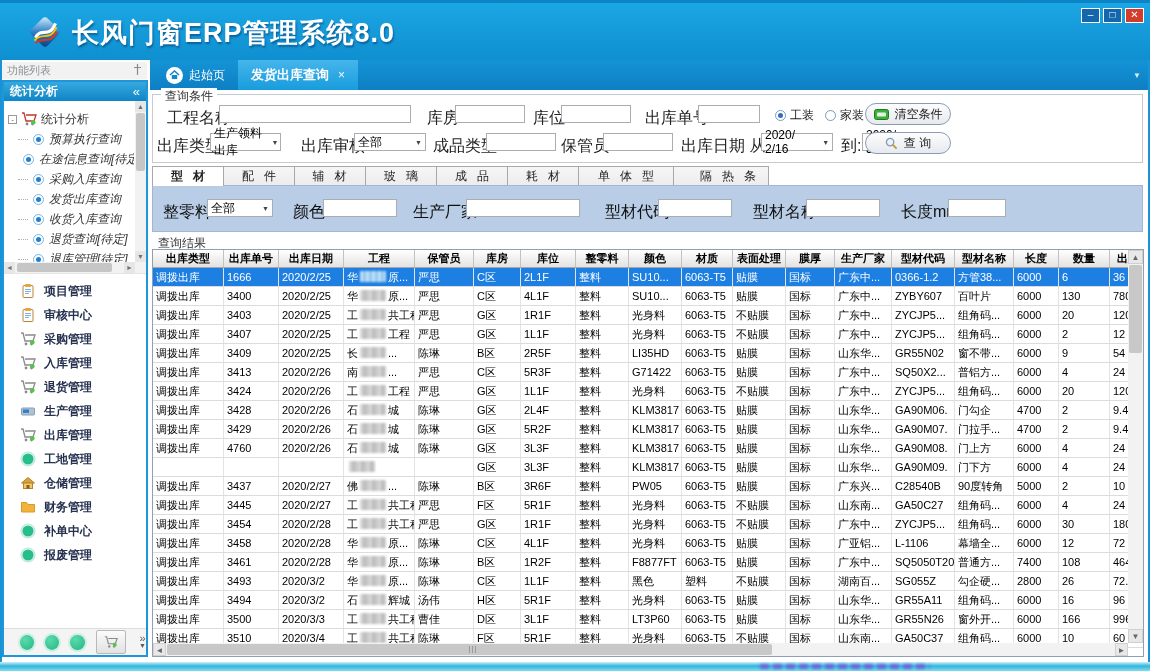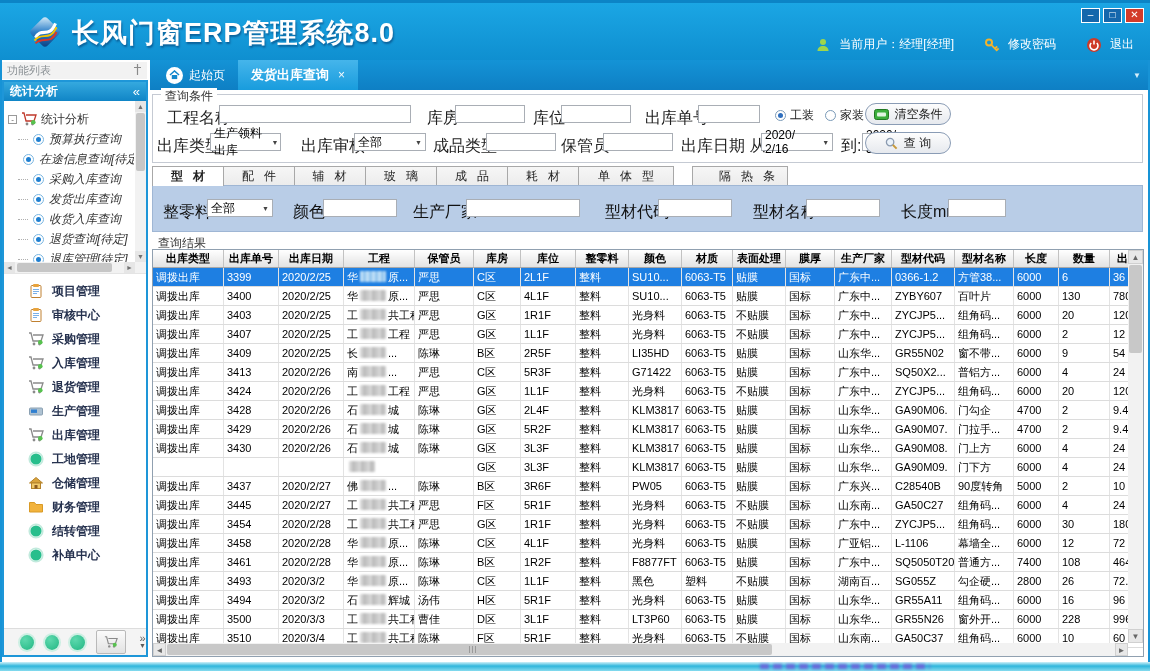--- a/index.html
+++ b/index.html
@@ -49,21 +49,21 @@
   .vscroll .arr{position:absolute;left:0;width:11px;height:11px;background:#E6E6E6;color:#707070;
                 font-size:7px;line-height:11px;text-align:center;}
   .vscroll .thumb{position:absolute;left:1px;width:9px;background:#C6C6C6;border-radius:2px;}
   .hscroll{position:absolute;left:0;right:0;bottom:0;height:11px;background:#F2F2F2;}
   .hscroll .arr{position:absolute;top:0;width:11px;height:11px;background:#E6E6E6;color:#707070;
                 font-size:7px;line-height:11px;text-align:center;}
   .hscroll .thumb{position:absolute;top:1px;height:9px;background:#C6C6C6;border-radius:2px;}
   .grip{position:absolute;top:2px;left:50%;width:8px;height:7px;
         background:repeating-linear-gradient(90deg,#9a9a9a 0 1px,transparent 1px 3px);}
   #menu{padding-top:5px;}
-  .mitem{height:24px;display:flex;align-items:center;gap:8px;padding-left:24px;font-size:12px;
+  .mitem{height:24px;display:flex;align-items:center;gap:8px;padding-left:16px;font-size:12px;
          font-weight:bold;color:#25314E;cursor:pointer;white-space:nowrap;}
   .micon{width:16px;height:16px;flex:0 0 16px;}
   #sidetools{position:absolute;left:0;right:0;bottom:0;height:26px;background:#F4F4F4;
              border-top:1px solid #DDD;display:flex;align-items:center;gap:11px;padding-left:16px;}
   .gdot{width:15px;height:15px;border-radius:50%;background:radial-gradient(circle at 35% 30%,#5ED9AE,#21B783);
         box-shadow:0 0 0 2px #CDEFE3;cursor:pointer;}
   .cartbtn{width:30px;height:22px;border:1px solid #B9B9B9;border-radius:2px;
            background:linear-gradient(#FBFBFB,#E2E2E2);display:flex;align-items:center;
            justify-content:center;cursor:pointer;}
   .morewrap{display:flex;flex-direction:column;align-items:center;line-height:8px;color:#5A5A5A;
@@ -158,40 +158,20 @@
       <path d="M12 28 C18 16 26 30 33 13" stroke="#FFFFFF" stroke-width="3.2" fill="none"></path>
       <path d="M11 31 C18 21 27 33 34 17" stroke="#F5C400" stroke-width="2" fill="none"></path>
       <path d="M12 34 C19 26 28 36 34 22" stroke="#D8382A" stroke-width="2" fill="none"></path>
     </svg>
     <div id="apptitle">长风门窗ERP管理系统8.0</div>
     <div class="winbtns">
       <div class="wbtn">–</div>
       <div class="wbtn">□</div>
       <div class="wbtn close">✕</div>
     </div>
-    <div id="userrow">
-      <svg class="ticon" viewBox="0 0 16 16">
-          <circle cx="8" cy="5" r="3" fill="#9FD64B"></circle>
-          <path d="M2.5 14c0-3.2 2.4-5 5.5-5s5.5 1.8 5.5 5z" fill="#9FD64B"></path>
-        </svg>
-      <span>当前用户：经理[经理]</span>
-      <span class="gap"></span>
-      <svg class="ticon" viewBox="0 0 16 16">
-          <circle cx="5" cy="5.5" r="3" fill="none" stroke="#F2B32C" stroke-width="2"></circle>
-          <path d="M7.3 7.8l6 6M11 11.5l2.2-2.2M12.6 13.4l2-2" stroke="#F2B32C" stroke-width="1.8" fill="none"></path>
-        </svg>
-      <span>修改密码</span>
-      <span class="gap"></span>
-      <svg class="ticon" viewBox="0 0 16 16">
-          <circle cx="8" cy="8" r="7" fill="#CE3A28"></circle>
-          <path d="M8 3.5v4" stroke="#fff" stroke-width="1.6"></path>
-          <path d="M5.2 6a4 4 0 1 0 5.6 0" fill="none" stroke="#fff" stroke-width="1.6"></path>
-        </svg>
-      <span>退出</span>
-    </div>
   </div>
 
   <div id="frameL"></div>
   <div id="frameR"></div>
 
   <div id="flbar">
     <span>功能列表</span>
     <svg class="pin" width="9" height="11" viewBox="0 0 9 11">
         <path d="M4.5 0v6M1 3.5h7M4.5 6v5" stroke="#8A8A8A" stroke-width="1.2" fill="none"></path>
       </svg>
@@ -339,28 +319,28 @@
           <svg class="micon" viewBox="0 0 16 16">
             <path d="M1.5 3.5h5L8 5.5h6.5v7.5h-13z" fill="#F2B33D" stroke="#D99A26"></path>
           </svg>
           <span>财务管理</span>
         </div>
         <div class="mitem">
           <svg class="micon" viewBox="0 0 16 16">
             <circle cx="8" cy="8" r="6.8" fill="none" stroke="#C2EADD" stroke-width="1.6"></circle>
             <circle cx="8" cy="8" r="5.6" fill="#27BE8C"></circle>
           </svg>
-          <span>结转管理</span>
+          <span>补单中心</span>
         </div>
         <div class="mitem">
           <svg class="micon" viewBox="0 0 16 16">
             <circle cx="8" cy="8" r="6.8" fill="none" stroke="#C2EADD" stroke-width="1.6"></circle>
             <circle cx="8" cy="8" r="5.6" fill="#27BE8C"></circle>
           </svg>
-          <span>补单中心</span>
+          <span>报废管理</span>
         </div>
       </div>
     <div id="sidetools">
       <span class="gdot"></span>
       <span class="gdot"></span>
       <span class="gdot"></span>
       <span class="cartbtn">
         <svg width="16" height="14" viewBox="0 0 16 16">
             <path d="M1 2h2l2 8h8l2-6H5" fill="none" stroke="#8a8a8a" stroke-width="1.3"></path>
             <circle cx="6" cy="13" r="1.4" fill="#8a8a8a"></circle>
@@ -455,21 +435,21 @@
   </div>
 
   <div id="cattabs">
       <div class="ctab active" style="width: 72px; letter-spacing: 10px; padding-left: 10px; box-sizing: border-box;">型材</div>
       <div class="ctab" style="width: 72px; letter-spacing: 10px; padding-left: 10px; box-sizing: border-box;">配件</div>
       <div class="ctab" style="width: 72px; letter-spacing: 10px; padding-left: 9px; box-sizing: border-box;">辅材</div>
       <div class="ctab" style="width: 72px; letter-spacing: 10px; padding-left: 10px; box-sizing: border-box;">玻璃</div>
       <div class="ctab" style="width: 72px; letter-spacing: 10px; padding-left: 10px; box-sizing: border-box;">成品</div>
       <div class="ctab" style="width: 72px; letter-spacing: 10px; padding-left: 10px; box-sizing: border-box;">耗材</div>
       <div class="ctab" style="width: 96px; letter-spacing: 10px; padding-left: 10px; box-sizing: border-box;">单体型材</div>
-      <div class="ctab" style="width: 96px; letter-spacing: 10px; padding-left: 24px; box-sizing: border-box; margin-left: 19px;">隔热条</div>
+      <div class="ctab" style="width: 96px; letter-spacing: 10px; padding-left: 24px; box-sizing: border-box;">隔热条</div>
     </div>
 
   <div id="subfilter">
     <span class="qlab" style="left:10px">整零料</span>
     <div class="combo" style="left:54px;width:66px">
       <span>全部</span>
       <span class="ar">▼</span>
     </div>
     <span class="qlab" style="left:140px">颜色</span>
     <input class="qinp" style="left: 170px; width: 74px;">
@@ -504,21 +484,21 @@
             <th style="width: 56px;">型材代码</th>
             <th style="width: 52px;">型材名称</th>
             <th style="width: 38px;">长度</th>
             <th style="width: 44px;">数量</th>
             <th style="width: 52px;">出库长度</th>
           </tr>
         </thead>
       <tbody id="gridBody">
           <tr class="sel">
             <td>调拨出库</td>
-            <td>3399</td>
+            <td>1666</td>
             <td>2020/2/25</td>
             <td>华<span class="mosaic" style="width: 26px;"></span>原...</td>
             <td>严思</td>
             <td>C区</td>
             <td>2L1F</td>
             <td>整料</td>
             <td>SU10...</td>
             <td>6063-T5</td>
             <td>贴膜</td>
             <td>国标</td>
@@ -684,21 +664,21 @@
             <td>国标</td>
             <td>山东华...</td>
             <td>GA90M07.</td>
             <td>门拉手...</td>
             <td>4700</td>
             <td>2</td>
             <td>9.4</td>
           </tr>
           <tr>
             <td>调拨出库</td>
-            <td>3430</td>
+            <td>4760</td>
             <td>2020/2/26</td>
             <td>石<span class="mosaic" style="width: 26px;"></span>城</td>
             <td>陈琳</td>
             <td>G区</td>
             <td>3L3F</td>
             <td>整料</td>
             <td>KLM3817</td>
             <td>6063-T5</td>
             <td>贴膜</td>
             <td>国标</td>
@@ -879,21 +859,21 @@
             <td>3L1F</td>
             <td>整料</td>
             <td>LT3P60</td>
             <td>6063-T5</td>
             <td>贴膜</td>
             <td>国标</td>
             <td>山东华...</td>
             <td>GR55N26</td>
             <td>窗外开...</td>
             <td>6000</td>
-            <td>228</td>
+            <td>166</td>
             <td>996</td>
           </tr>
           <tr>
             <td>调拨出库</td>
             <td>3510</td>
             <td>2020/3/4</td>
             <td>工<span class="mosaic" style="width: 26px;"></span>共工程</td>
             <td>陈琳</td>
             <td>F区</td>
             <td>5R1F</td>

